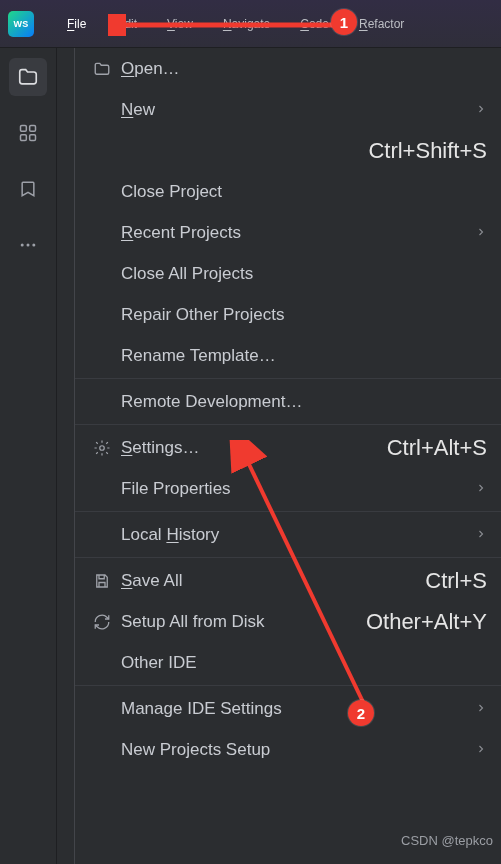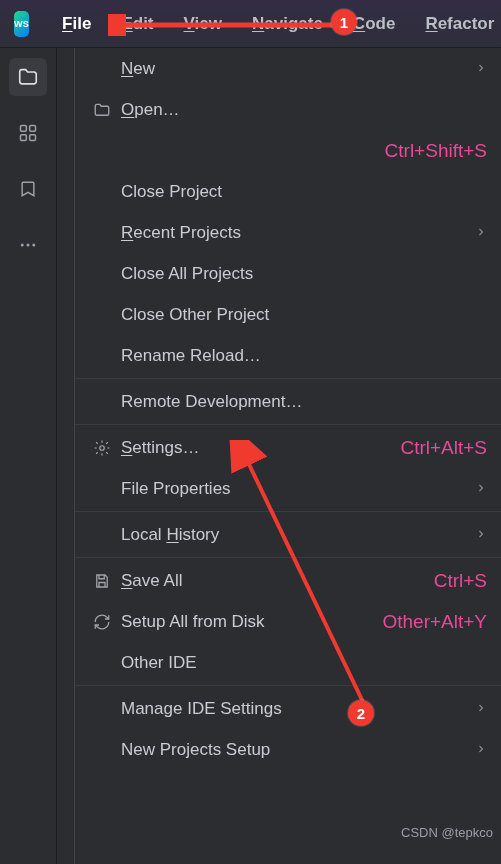--- a/index.html
+++ b/index.html
@@ -20,30 +20,29 @@
     align-items: center;
     background: linear-gradient(180deg,#322d44 0%, #2f2e3a 100%);
     border-bottom: 1px solid #1e1f22;
     padding-left: 8px;
     gap: 0;
   }
   .logo {
     width: 26px; height: 26px;
     background: linear-gradient(135deg,#21d789 0%, #087cfa 100%);
     border-radius: 5px;
-    margin: 0 18px 0 6px;
+    margin: 0 18px 0 0;
     display: flex; align-items: center; justify-content: center;
     font-size: 9px; font-weight: 700; color:#fff; letter-spacing:0.3px;
   }
   .menubar-item {
     color: #bcbec4;
     padding: 5px 15px;
-    font-size: 17px;
+    font-size: 12px;
     cursor: pointer;
-    font-weight: bold;
   }
   .menubar-item.active { color:#fff; }
   .mnemonic { text-decoration: underline; text-underline-offset: 2px; }
   .layout { display: flex; height: calc(100% - 48px); }
   .toolbar {
     width: 57px;
     background: #2b2d30;
     border-right: 1px solid #1e1f22;
     display: flex; flex-direction: column; align-items: center;
     padding-top: 10px; gap: 18px;
@@ -69,25 +68,25 @@
     padding-left: 18px;
     padding-right: 14px;
     color: #c9ccd2;
     font-size: 17px;
     cursor: pointer;
   }
   .menu-row .icon-slot {
     width: 28px; display:flex; align-items:center; color:#a0a3aa;
   }
   .menu-row .label { flex: 1 1 auto; }
-  .menu-row .shortcut { color:#ec4899; font-size:19px; margin-left:auto; }
+  .menu-row .shortcut { color:#e5e5e5; font-size:22px; margin-left:auto; }
   .menu-row .chev { color:#8b8d93; margin-left:auto; }
   .sep { height:1px; background:#393b40; margin: 2px 0; }
   .watermark {
-    position:absolute; right:8px; bottom:24px;
+    position:absolute; right:8px; bottom:16px;
     color:#9b9ea4; font-size:13px;
   }
   
   .anno-badge {
     position:absolute; width:26px; height:26px; border-radius:50%;
     background:#f03a2f; color:#fff; font-size:15px; font-weight:600;
     display:flex; align-items:center; justify-content:center;
     box-shadow:0 0 0 1px #fff2;
     z-index: 20;
   }
@@ -133,60 +132,60 @@
         <svg width="20" height="20" viewBox="0 0 24 24" fill="currentColor">
             <circle cx="5" cy="12" r="1.8"></circle>
             <circle cx="12" cy="12" r="1.8"></circle>
             <circle cx="19" cy="12" r="1.8"></circle>
           </svg>
       </div>
     </div>
 
     <div class="dropdown" id="file-menu">
         <div class="menu-row">
-          <span class="icon-slot"></span>
-          <span class="label"><span class="mnemonic">N</span>ew</span>
-          <span class="chev"><svg width="12" height="12" viewBox="0 0 24 24" fill="none" stroke="currentColor" stroke-width="2.2">
-              <path d="M9 6l6 6-6 6"></path>
-            </svg></span>
-        </div>
-        <div class="menu-row">
           <span class="icon-slot">
             <svg width="18" height="18" viewBox="0 0 24 24" fill="none" stroke="currentColor" stroke-width="1.8">
               <path d="M3 6.5A2 2 0 0 1 5 4.5h4l2 2.5h8a2 2 0 0 1 2 2v8a2 2 0 0 1-2 2H5a2 2 0 0 1-2-2v-10.5z"></path>
             </svg>
           </span>
           <span class="label"><span class="mnemonic">O</span>pen…</span>
         </div>
         <div class="menu-row">
           <span class="icon-slot"></span>
+          <span class="label"><span class="mnemonic">N</span>ew</span>
+          <span class="chev"><svg width="12" height="12" viewBox="0 0 24 24" fill="none" stroke="currentColor" stroke-width="2.2">
+              <path d="M9 6l6 6-6 6"></path>
+            </svg></span>
+        </div>
+        <div class="menu-row">
+          <span class="icon-slot"></span>
           <span class="shortcut">Ctrl+Shift+S</span>
         </div>
         <div class="menu-row">
           <span class="icon-slot"></span>
           <span class="label">Close Project</span>
         </div>
         <div class="menu-row">
           <span class="icon-slot"></span>
           <span class="label"><span class="mnemonic">R</span>ecent Projects</span>
           <span class="chev"><svg width="12" height="12" viewBox="0 0 24 24" fill="none" stroke="currentColor" stroke-width="2.2">
               <path d="M9 6l6 6-6 6"></path>
             </svg></span>
         </div>
         <div class="menu-row">
           <span class="icon-slot"></span>
           <span class="label">Close All Projects</span>
         </div>
         <div class="menu-row">
           <span class="icon-slot"></span>
-          <span class="label">Close Other Project</span>
-        </div>
-        <div class="menu-row">
-          <span class="icon-slot"></span>
-          <span class="label">Rename Reload…</span>
+          <span class="label">Repair Other Projects</span>
+        </div>
+        <div class="menu-row">
+          <span class="icon-slot"></span>
+          <span class="label">Rename Template…</span>
         </div>
         <div class="sep"></div>
         <div class="menu-row">
           <span class="icon-slot"></span>
           <span class="label">Remote Development…</span>
         </div>
         <div class="sep"></div>
         <div class="menu-row">
           <span class="icon-slot">
             <svg width="18" height="18" viewBox="0 0 24 24" fill="none" stroke="currentColor" stroke-width="1.6">

